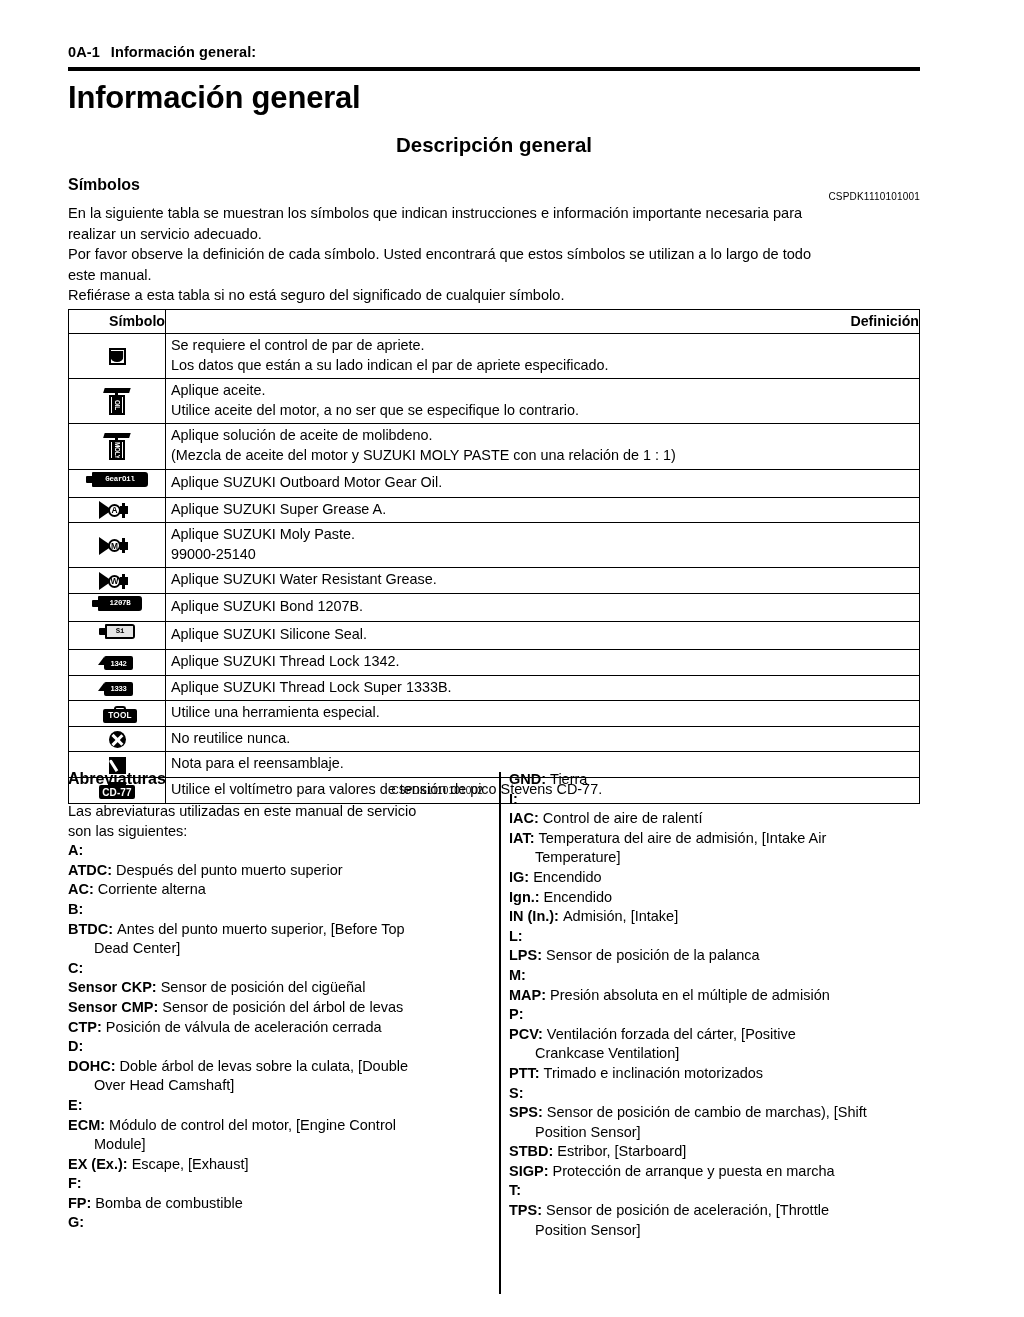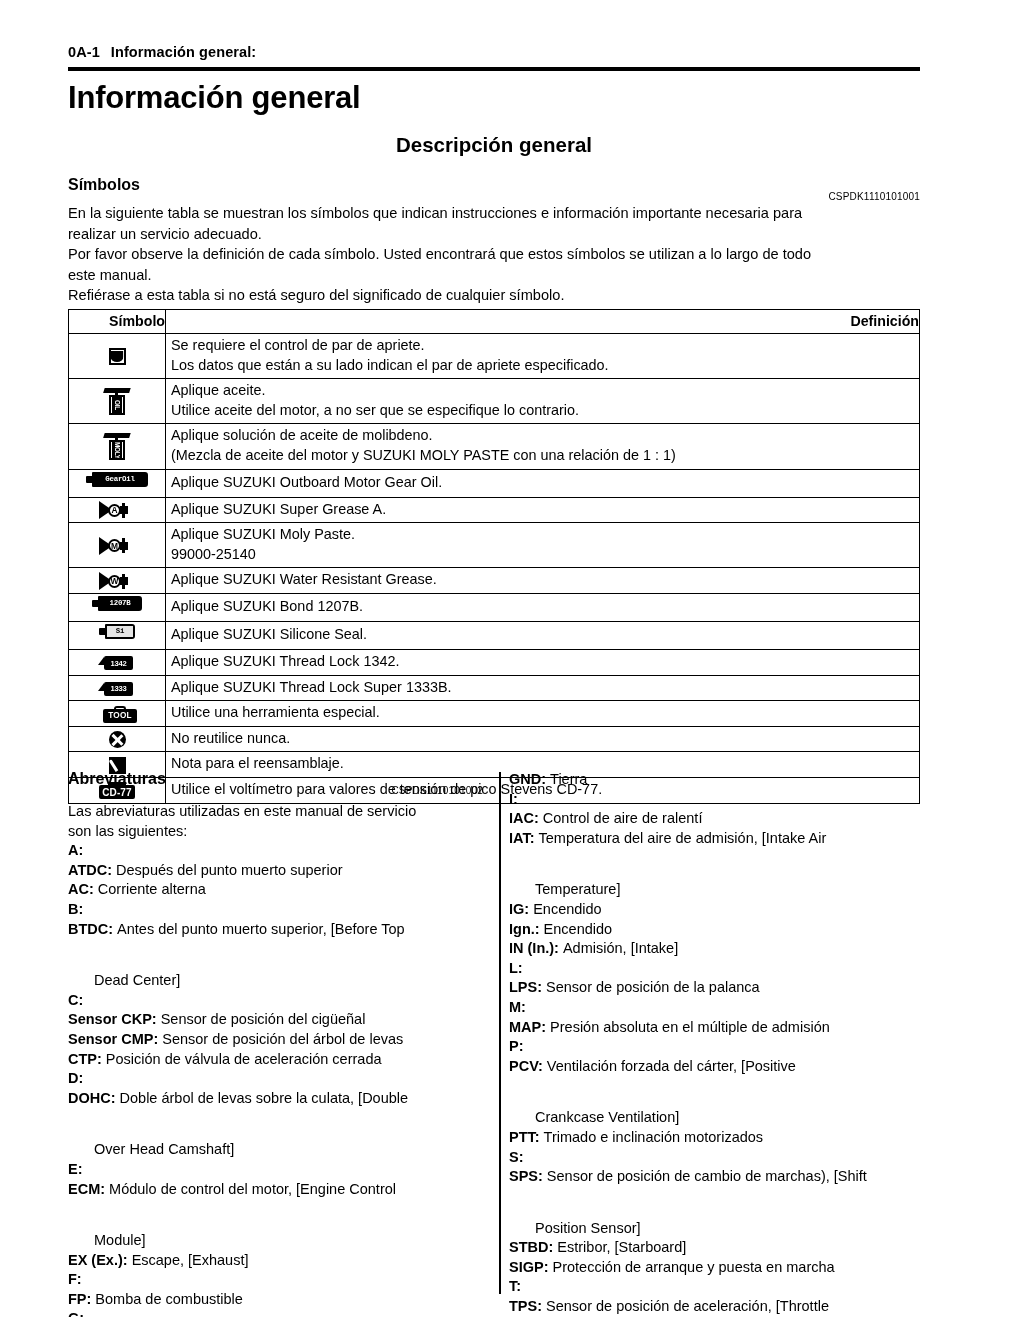--- a/index.html
+++ b/index.html
@@ -292,21 +292,21 @@
 
   .abbr-col {
     position: absolute;
     font-size: 14.5px;
     line-height: 19.6px;
   }
   .abbr-col.left  { left: 0;    top: 802px; width: 420px; }
   .abbr-col.right { left: 441px; top: 770px; width: 412px; }
 
   .abbr-col .line { white-space: normal; }
-  .abbr-col .line.cont { padding-left: 26px; margin-top: 32px; }
+  .abbr-col .line.cont { padding-left: 26px; }
   .abbr-col .line b { font-weight: bold; }
   .abbr-col .line .gap { display: inline-block; width: 4px; }
 </style>
 </head>
 <body>
 
 <div class="page">
 
   <div class="runhead">
     <span class="pagenum">0A-1</span><span>Información general:</span>

